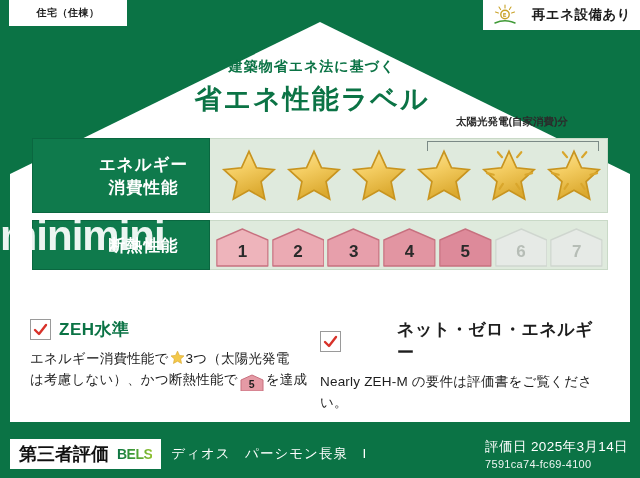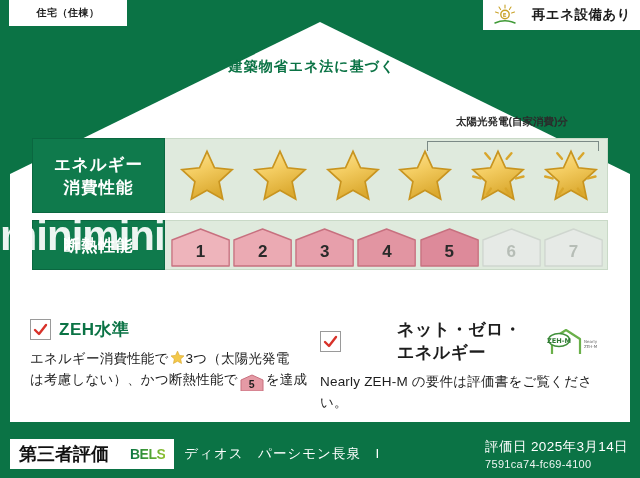--- a/index.html
+++ b/index.html
@@ -37,20 +37,21 @@
 
   
   .rows{position:absolute;left:32px;top:138px;width:576px;z-index:22;}
   .row{display:flex;align-items:stretch;}
   .row + .row{margin-top:7px;}
   .row-label{
     flex:0 0 131px;background:#0f7a4c;color:#fff;
     display:flex;flex-direction:column;align-items:center;justify-content:center;
     font-weight:bold;font-size:16.5px;line-height:1.35;letter-spacing:1px;
     border:1px solid #0a6740;
+    padding-left:45px;
   }
   .row-body{
     flex:1 1 auto;background:#dfeadd;position:relative;
     border:1px solid #c9d9c7;border-left:none;
   }
   .row-energy .row-body{height:73px;padding-left:32px;}
   .row-insul  .row-body{height:48px;}
 
   
   .solar-note{
@@ -101,21 +102,21 @@
   .inline-house svg{position:absolute;inset:0;width:100%;height:100%;}
   .inline-house span{position:relative;z-index:2;font-size:10.5px;font-weight:bold;line-height:19px;}
 
   
   .footer{
     position:absolute;left:0;right:0;bottom:0;height:48px;background:#0b7345;z-index:30;
     display:flex;align-items:center;
   }
   .bels-badge{
     margin-left:10px;background:#fff;height:30px;padding:0 9px;
-    display:flex;align-items:center;gap:21px;
+    display:flex;align-items:center;gap:8px;
   }
   .bels-jp{font-size:18px;font-weight:bold;color:#111;letter-spacing:0px;}
   .bels-en{font-size:14px;font-weight:bold;letter-spacing:-.5px;
     background:linear-gradient(90deg,#0b7345 0%,#3f9a36 45%,#8dbf2c 100%);
     -webkit-background-clip:text;background-clip:text;color:transparent;}
   .bldg{color:#fff;font-size:13.5px;margin-left:10px;letter-spacing:1px;}
   .footer-right{margin-left:auto;margin-right:12px;text-align:left;color:#fff;}
   .eval-date{font-size:13.5px;letter-spacing:.4px;}
   .eval-id{font-size:11px;opacity:.92;margin-top:2px;letter-spacing:.3px;}
 
@@ -150,20 +151,21 @@
         <circle cx="13" cy="10.5" r="4.2" fill="none" stroke="#c9a227" stroke-width="1.4"></circle>
         <text x="13" y="13" font-size="5.5" fill="#c9a227" text-anchor="middle" font-family="DejaVu Sans">E</text>
         <path d="M3 19 Q13 14.5 23 19" fill="none" stroke="#3f9a36" stroke-width="1.4" stroke-linecap="round"></path>
       </svg>
     </span>
     <span>再エネ設備あり</span>
   </div>
 
   <div class="title-wrap">
     <div class="title-sub">建築物省エネ法に基づく</div>
+    <div class="title-main">省エネ性能ラベル</div>
   </div>
 
   <div class="rows">
 
     <div class="row row-energy">
       <div class="row-label">
         <span>エネルギー</span>
         <span>消費性能</span>
       </div>
       <div class="row-body">
@@ -342,29 +344,20 @@
     </div>
 
     <div class="crit">
       <div class="crit-head">
         <span class="chk">
           <svg viewBox="0 0 15 15">
             <path d="M2 8 L6 12 L13 3" fill="none" stroke="#d8322a" stroke-width="2.4" stroke-linecap="round" stroke-linejoin="round"></path>
           </svg>
         </span>
         <span class="crit-title dark">ネット・ゼロ・エネルギー</span>
-        <span class="zehm-logo">
-          <svg viewBox="0 0 52 30">
-            <path d="M6 28 L6 13 L20 4 L34 13 L34 28" fill="none" stroke="#6ab04a" stroke-width="2.2" stroke-linejoin="round"></path>
-            <ellipse cx="13" cy="14" rx="10.5" ry="6.5" fill="#ffffff" stroke="#3f8f3a" stroke-width="1.5"></ellipse>
-            <text x="13" y="16.6" font-size="6.6" font-weight="bold" fill="#2f7a33" text-anchor="middle" font-family="DejaVu Sans">ZEH-M</text>
-            <text x="38" y="17" font-size="4" fill="#6a6a6a" font-family="DejaVu Sans">Nearly</text>
-            <text x="38" y="21.5" font-size="4" fill="#6a6a6a" font-family="DejaVu Sans">ZEH-M</text>
-          </svg>
-        </span>
       </div>
       <div class="crit-body">Nearly ZEH-M の要件は評価書をご覧ください。</div>
     </div>
   </div>
 
   <div class="footer">
     <div class="bels-badge">
       <span class="bels-jp">第三者評価</span>
       <span class="bels-en">BELS</span>
     </div>

